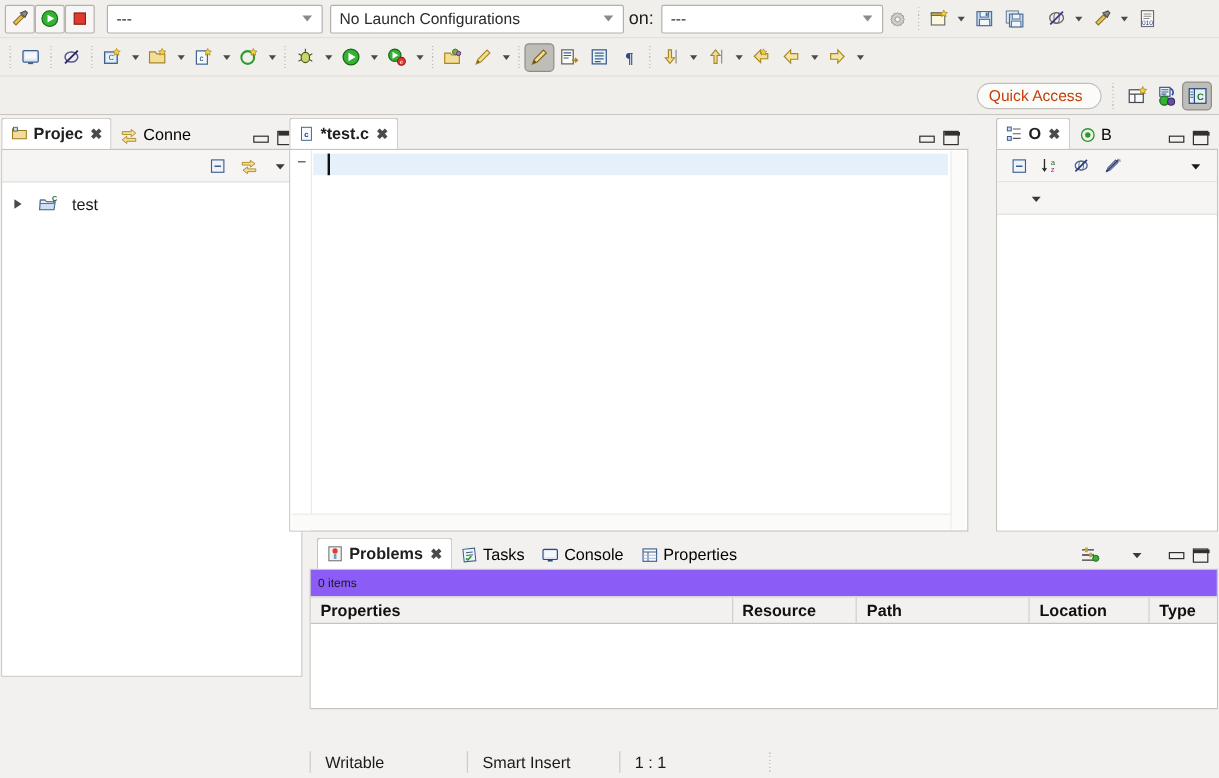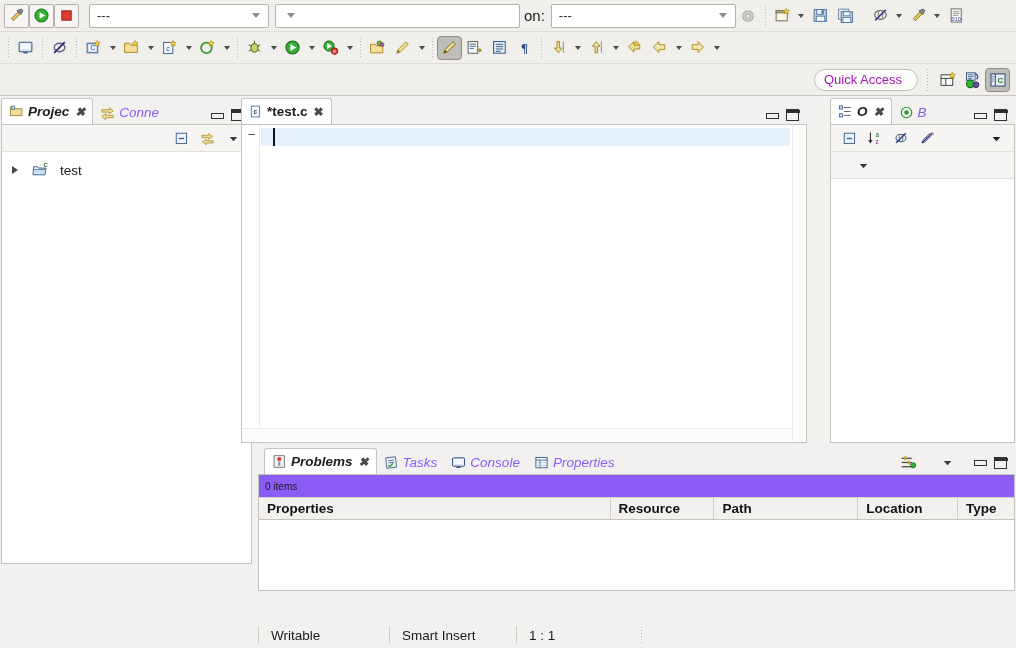--- a/index.html
+++ b/index.html
@@ -81,44 +81,44 @@
   .onlabel { font-size:15px; margin:0 6px 0 4px; color:#1d1d1d;text-align:center; }
 
   
   .qa-row {
     height:32px; background:#f1efec; display:flex; align-items:center;
     justify-content:flex-end; padding-right:6px; border-bottom:1px solid #c9c6c1;
   }
   .qa-box {
     width:104px; height:22px; border:1px solid #c3c0bb; background:#fbfbfa;
     border-radius:11px; display:flex; align-items:center; padding:0 9px;
-    font-size:13px; color:#a21caf; cursor:text;
+    font-size:13px; color:#c2410c; cursor:text;
   }
   .persp-sep {
     width:1px;height:22px;margin:0 7px 0 9px;
     background:repeating-linear-gradient(#b9b6b1 0 1px, transparent 1px 3px);
   }
 
   
   .workbench { position:relative; height:497px; background:#f2f1ef; }
 
   .panel { position:absolute; }
 
   
-  .tabbar { height:26px; display:flex; align-items:flex-end; position:relative;font-style:italic; }
+  .tabbar { height:26px; display:flex; align-items:flex-end; position:relative; }
   .vtab {
     height:24px; display:flex; align-items:center; gap:4px; padding:0 7px;
     font-size:13.5px; color:#202020; cursor:default; position:relative;
     border-top-left-radius:3px; border-top-right-radius:3px;
   }
   .vtab.active {
     background:#ffffff; border:1px solid #c6c3be; border-bottom:none;
     font-weight:bold; height:26px; z-index:2;
   }
-  .vtab.inactive { color:#8b5cf6; }
+  .vtab.inactive { color:#000000; }
   .tab-x { font-size:12px; color:#4a4a4a; margin-left:2px; line-height:1; }
   .tabbar-ctl { margin-left:auto; display:flex; align-items:center; gap:9px; padding:0 8px 3px 0; }
 
   .icn-min { width:11px; height:9px; position:relative; }
   .icn-min:after { content:""; position:absolute; left:0; bottom:1px; width:11px; height:4px;
     border:1.5px solid #303030; }
   .icn-max { width:13px; height:12px; border:1.5px solid #303030; position:relative; }
   .icn-max:after { content:""; position:absolute; left:0; top:0; width:13px; height:3px; background:#303030; }
 
   .view-toolbar {
@@ -201,20 +201,21 @@
     <div style="width:10px"></div>
     <div class="combo" style="width:180px">
       <span class="cv">---</span>
       <span class="cbtn">
           <i></i>
         </span>
     </div>
 
     <div style="width:6px"></div>
     <div class="combo" style="width:245px">
+      <span class="cv">No Launch Configurations</span>
       <span class="cbtn">
           <i></i>
         </span>
     </div>
 
     <div class="onlabel">on:</div>
     <div class="combo" style="width:185px">
       <span class="cv">---</span>
       <span class="cbtn">
           <i></i>

